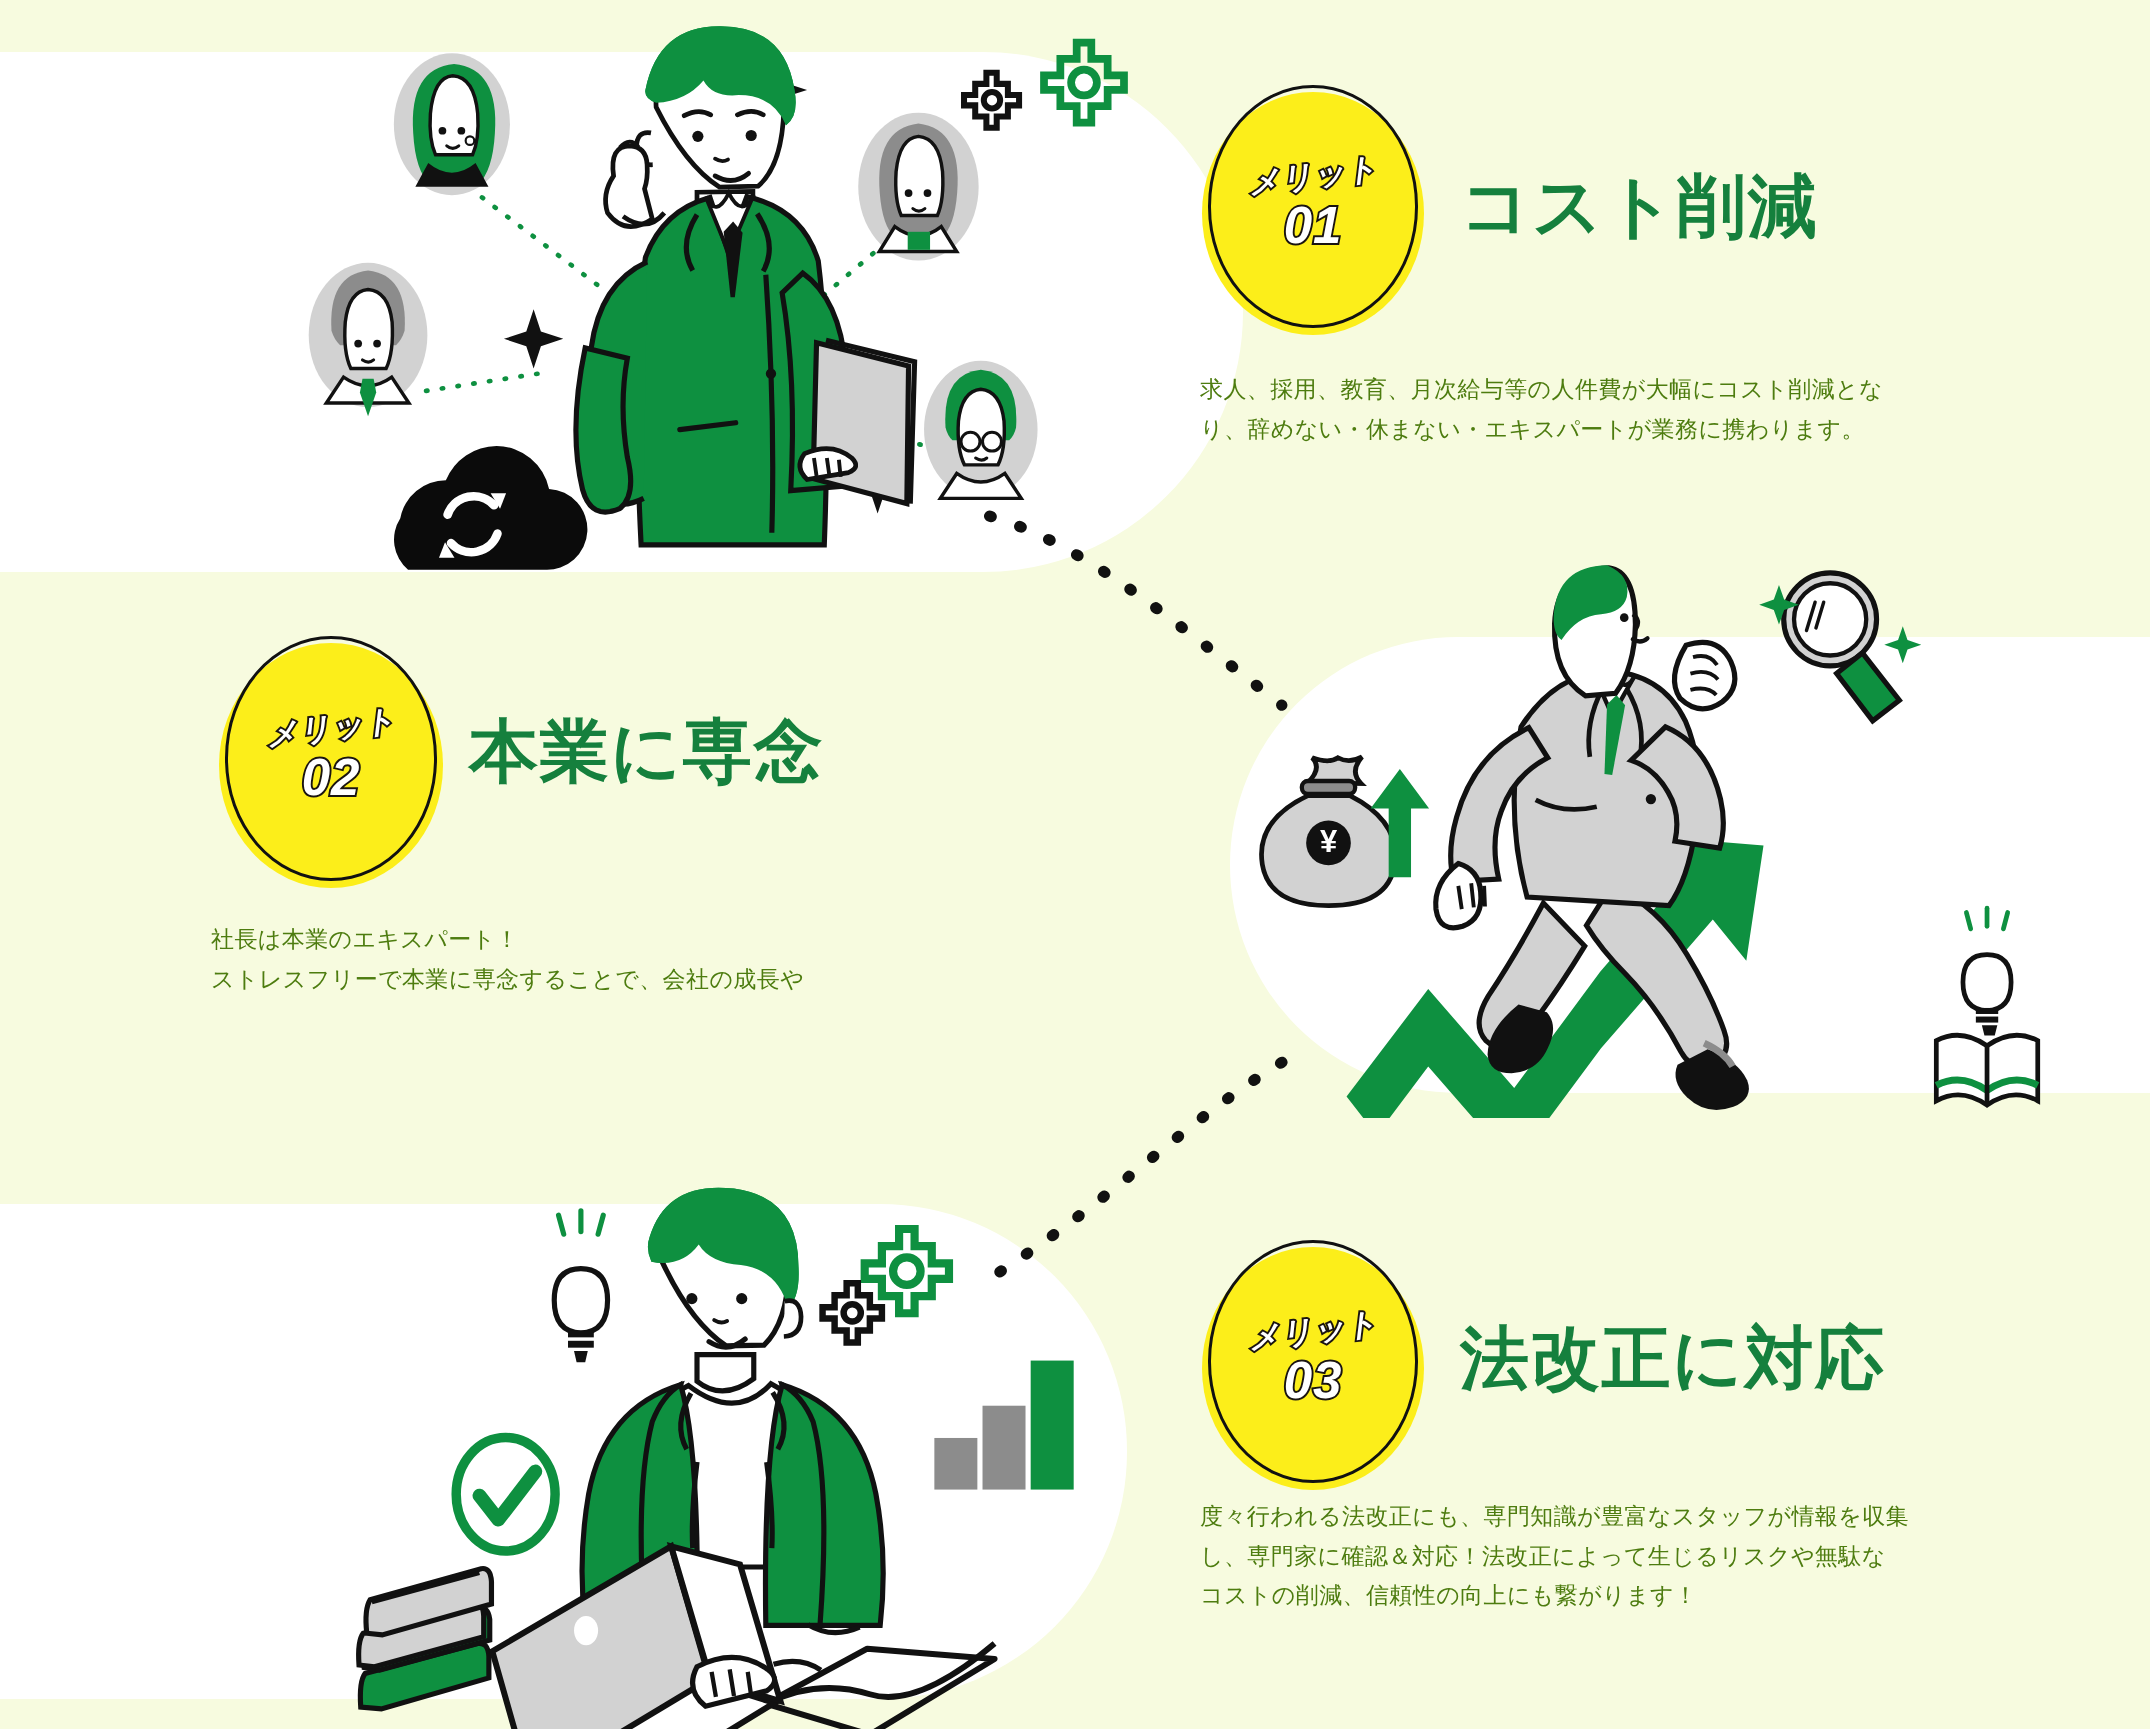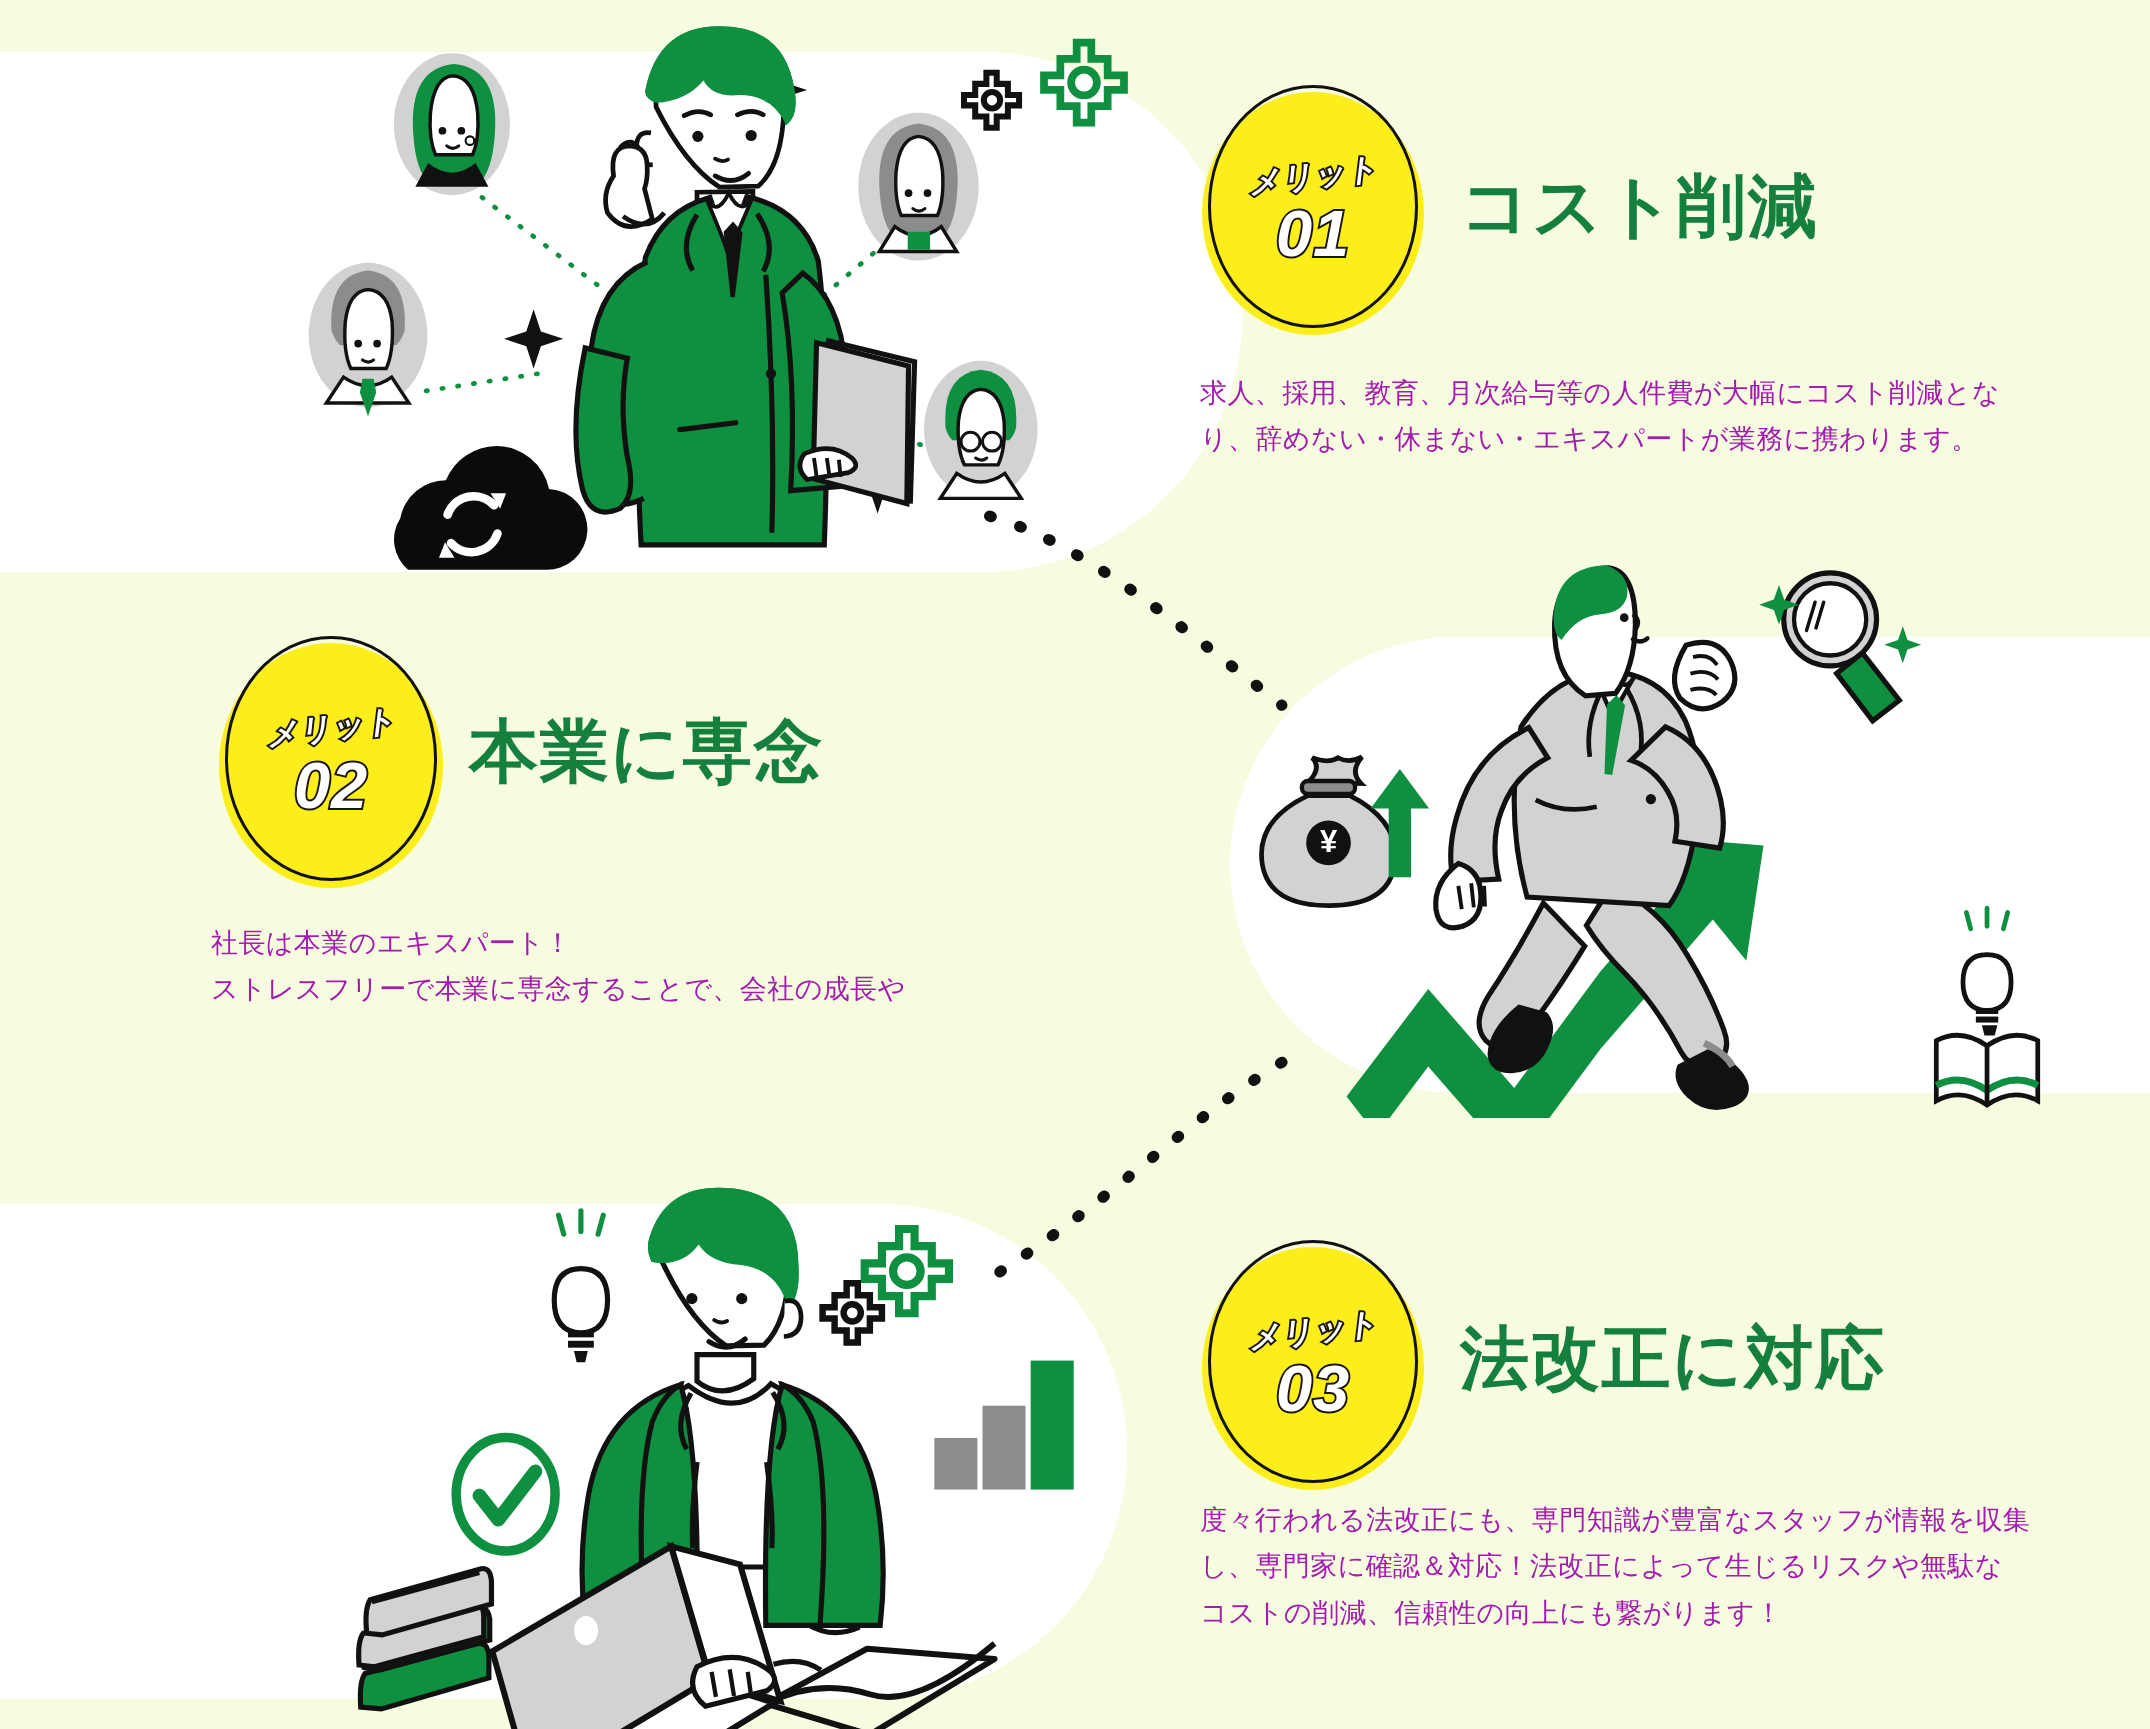--- a/index.html
+++ b/index.html
@@ -29,30 +29,30 @@
     border-radius:50%;border:3.9px solid #111111;box-sizing:border-box;
   }
   .badge .lbl{
     position:absolute;left:0;width:100%;text-align:center;
     color:#ffffff;font-weight:900;font-style:italic;
     -webkit-text-stroke:3.9px #1a1410;
     paint-order:stroke fill;
     letter-spacing:0.9px;
   }
   .badge .merit{top:26%;font-size:31px;transform:rotate(-7deg);}
-  .badge .num{top:43%;font-size:65px;}
+  .badge .num{top:43%;font-size:51px;}
 
   
   .sec-head{position:absolute;display:flex;align-items:center;}
   .sec-title{
     color:#15803d;font-weight:900;font-size:69px;letter-spacing:1.7px;
     white-space:nowrap;line-height:1;
   }
   .sec-body{
-    position:absolute;color:#a21caf;font-size:27px;line-height:1.72;
+    position:absolute;color:#4d7c0f;font-size:23px;line-height:1.72;
     font-weight:500;letter-spacing:0.4px;
   }
 
   
   .connector{position:absolute;pointer-events:none;}
 
   
   .ill{position:absolute;}
 </style>
 </head>

